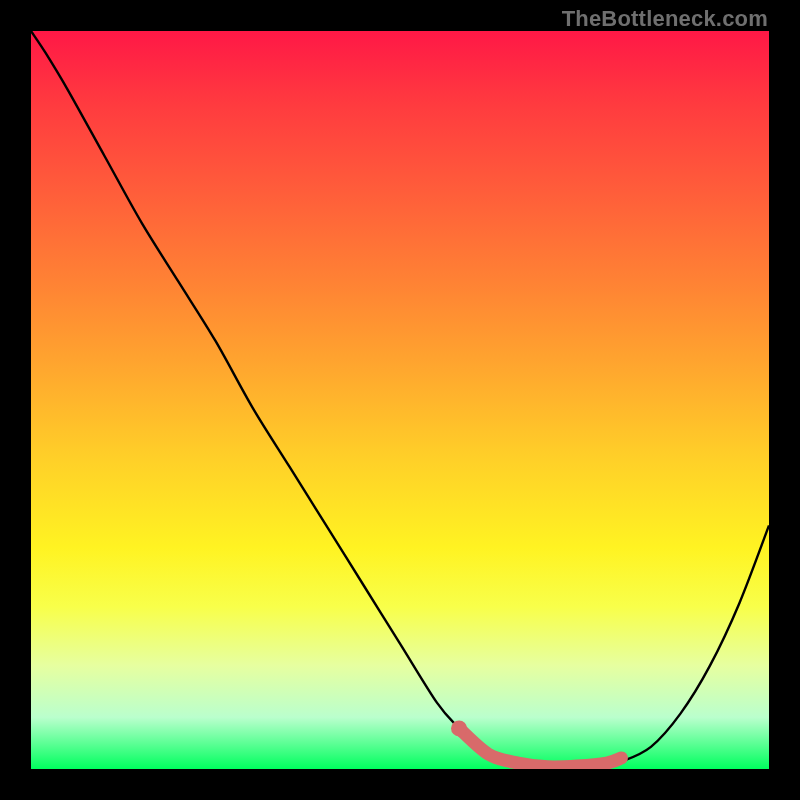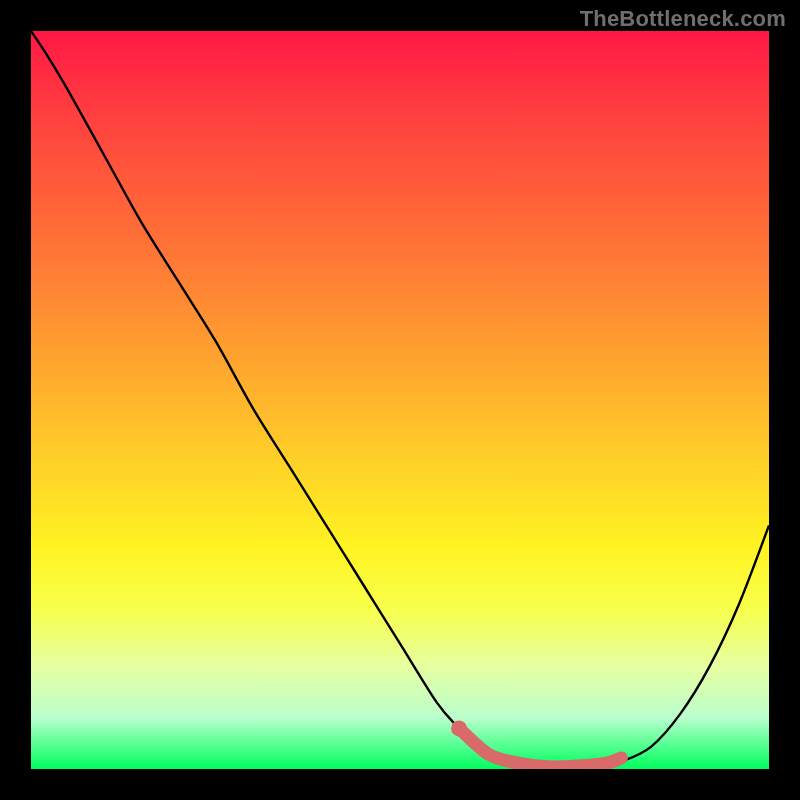--- a/index.html
+++ b/index.html
@@ -12,21 +12,21 @@
   }
   .stage {
     position: relative;
     width: 800px;
     height: 800px;
     background: #000;
   }
   .watermark {
     position: absolute;
     top: 6px;
-    right: 14px;
+    right: 32px;
     font-family: Arial, Helvetica, sans-serif;
     font-size: 22px;
     font-weight: 600;
     color: #6f6f6f;
     letter-spacing: 0.2px;
     z-index: 10;
     user-select: none;
   }
   .plot {
     position: absolute;

